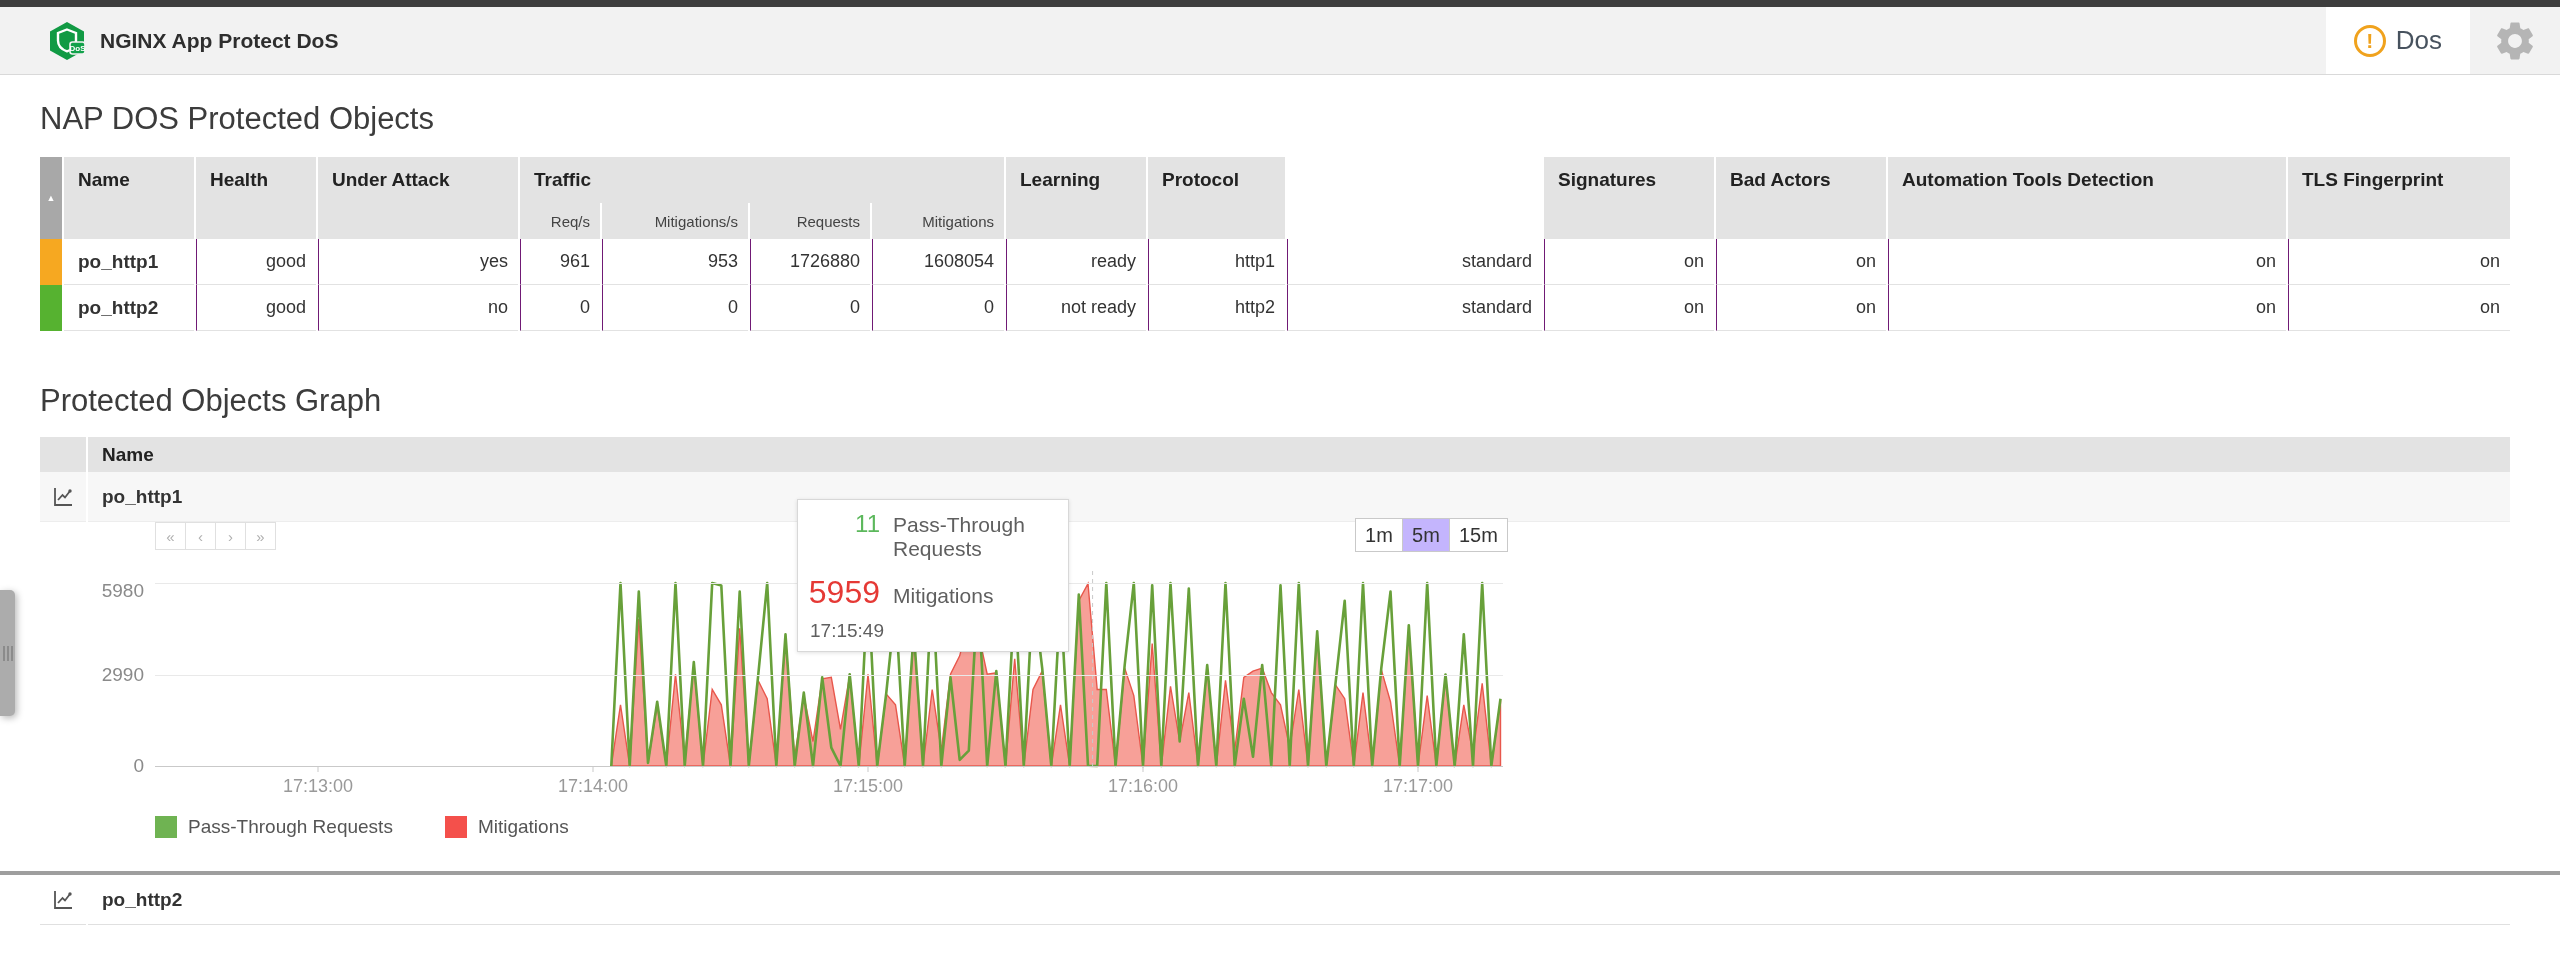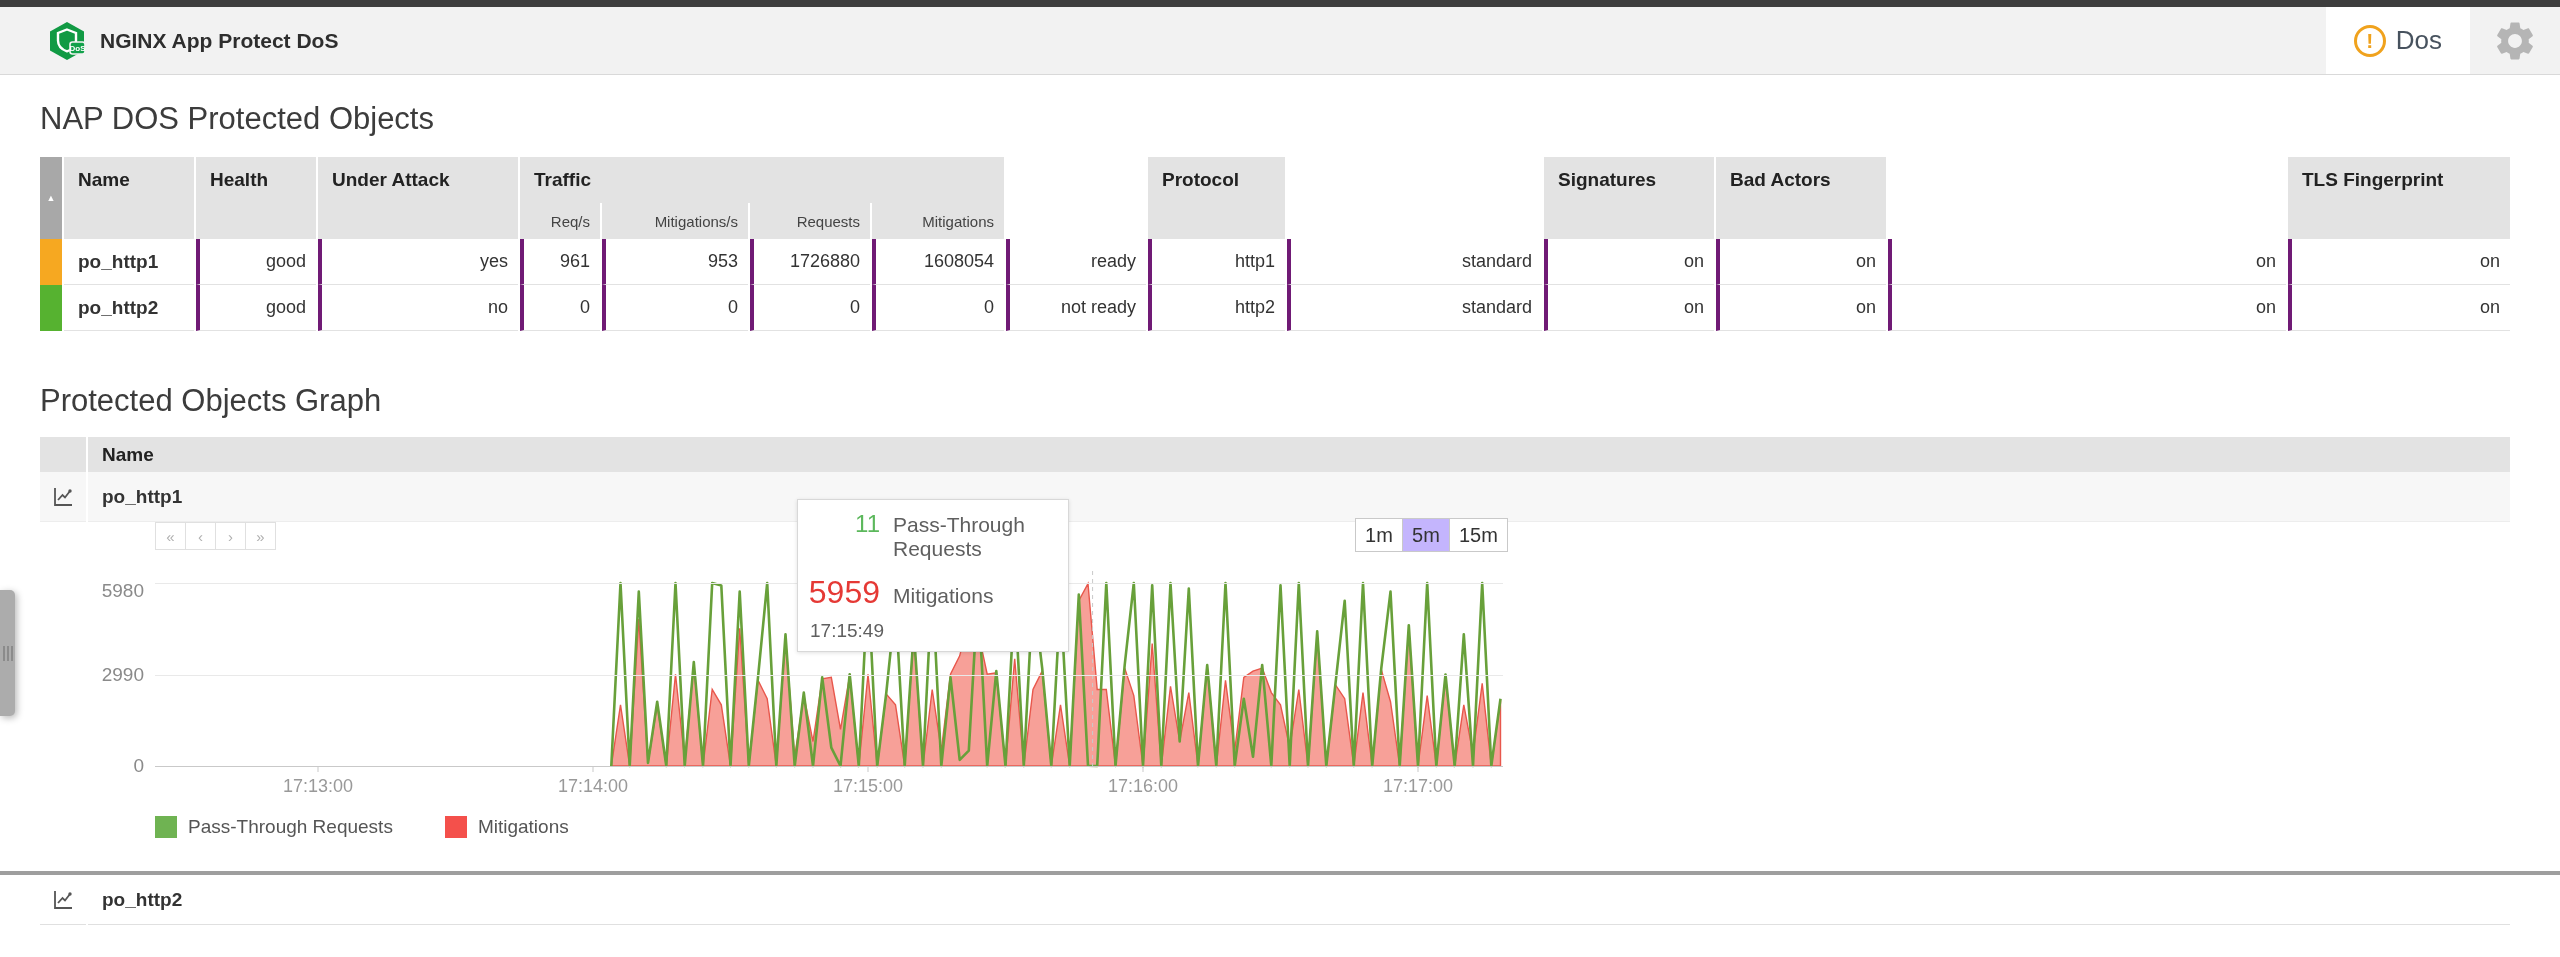--- a/index.html
+++ b/index.html
@@ -35,21 +35,21 @@
   .sort-arrow { color:#fff; font-size:9px; }
   .rowspan2 { grid-row:1/3; }
   .h-traffic { grid-column:5 / span 4; grid-row:1; }
   .hsub { grid-row:2; display:flex; align-items:flex-end; justify-content:flex-end;
     padding:0 10px 9px 0; font-size:15px; color:#444; }
   .po-row { grid-template-rows:46px; background:#fff; cursor:pointer; }
   .po-row > div { border-bottom:1px solid #e2e2e2; font-size:18px; line-height:45px;
     text-align:right; padding-right:10px; white-space:nowrap; }
   .po-row .ind { border-bottom:none; padding:0; }
   .po-row .cell-name { text-align:left; font-weight:bold; padding-left:14px; font-size:19px; }
-  .po-row > div.vline { border-left:4px solid #701a75; }
+  .po-row > div.vline { border-left:1px solid #701a75; }
 
   
   .graph-table { margin-left:40px; width:2470px; }
   .g-head { display:grid; grid-template-columns:46px 2422px; column-gap:2px; height:35px; }
   .g-head > div { background:#e3e3e3; }
   .g-head .g-name { font-weight:bold; font-size:19px; padding:7px 0 0 14px; color:#222; }
   .g-row { display:grid; grid-template-columns:46px 2422px; column-gap:2px; height:50px; cursor:pointer; }
   .g-row > div { display:flex; align-items:center; }
   .g-row .icon-cell { justify-content:center; }
   .g-row .name-cell { font-weight:bold; font-size:19px; padding-left:14px; }
@@ -132,23 +132,25 @@
       <span class="sort-arrow">▲</span>
     </div>
     <div class="hcell rowspan2">Name</div>
     <div class="hcell rowspan2">Health</div>
     <div class="hcell rowspan2">Under Attack</div>
     <div class="hcell h-traffic">Traffic</div>
     <div class="hsub" style="grid-column:5">Req/s</div>
     <div class="hsub" style="grid-column:6">Mitigations/s</div>
     <div class="hsub" style="grid-column:7">Requests</div>
     <div class="hsub" style="grid-column:8">Mitigations</div>
+    <div class="hcell rowspan2" style="grid-column:9">Learning</div>
     <div class="hcell rowspan2" style="grid-column:10">Protocol</div>
     <div class="hcell rowspan2" style="grid-column:12">Signatures</div>
     <div class="hcell rowspan2" style="grid-column:13">Bad Actors</div>
+    <div class="hcell rowspan2" style="grid-column:14">Automation Tools Detection</div>
     <div class="hcell rowspan2" style="grid-column:15">TLS Fingerprint</div>
   </div>
   <div id="po-rows">
       <div class="po-grid po-row">
         <div class="ind" style="background: rgb(246, 168, 33);"></div>
         <div class="cell-name">po_http1</div>
         <div class="cell-health vline">good</div>
         <div class="cell-under-attack vline">yes</div>
         <div class="cell-req-s vline">961</div>
         <div class="cell-mitigations-s vline">953</div>

